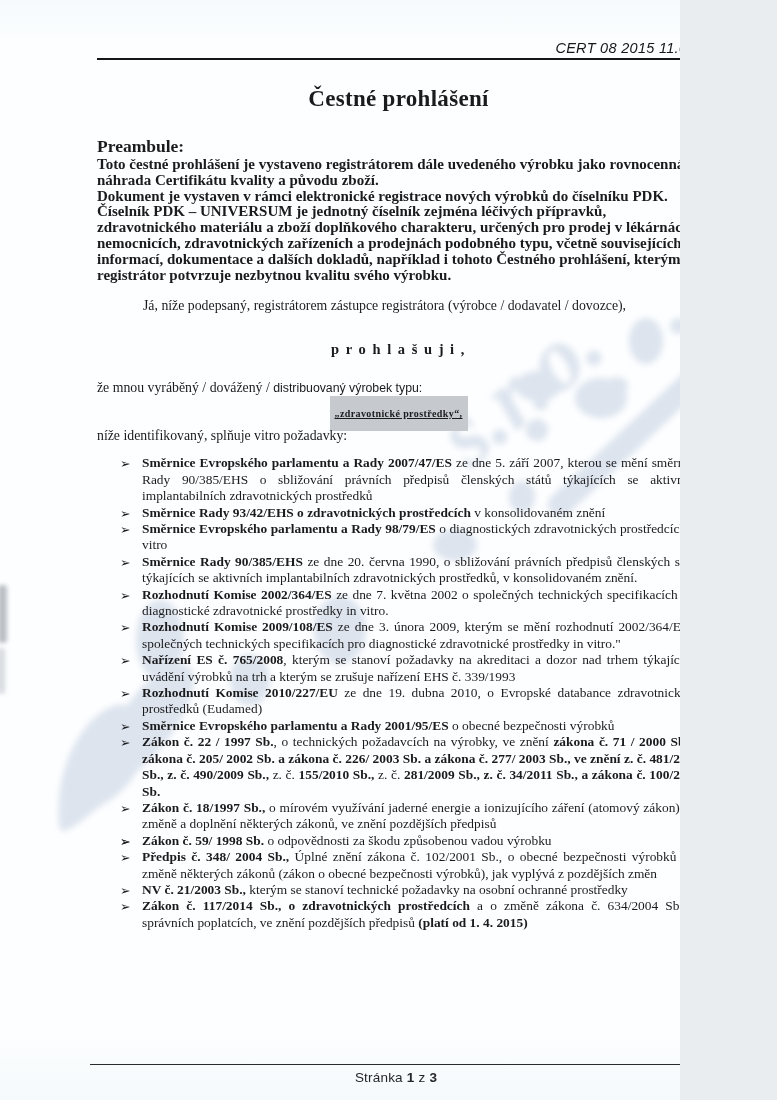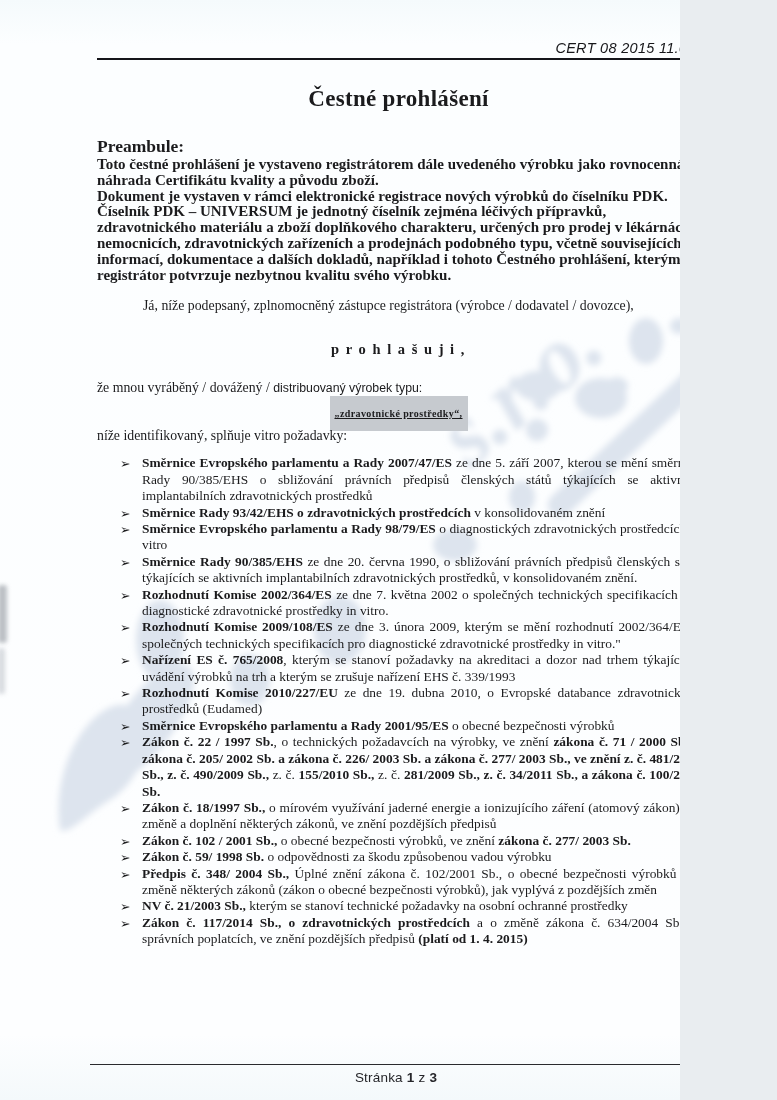--- a/index.html
+++ b/index.html
@@ -90,21 +90,21 @@
 
     <div class="doc-title">Čestné prohlášení</div>
 
     <div class="preamble-heading">Preambule:</div>
     <div class="preamble-paragraphs">
         <p>Toto čestné prohlášení je vystaveno registrátorem dále uvedeného výrobku jako rovnocenná náhrada Certifikátu kvality a původu zboží.</p>
         <p>Dokument je vystaven v rámci elektronické registrace nových výrobků do číselníku PDK.</p>
         <p>Číselník PDK – UNIVERSUM je jednotný číselník zejména léčivých přípravků, zdravotnického materiálu a zboží doplňkového charakteru, určených pro prodej v lékárnách, nemocnicích, zdravotnických zařízeních a prodejnách podobného typu, včetně souvisejících informací, dokumentace a dalších dokladů, například i tohoto Čestného prohlášení, kterými registrátor potvrzuje nezbytnou kvalitu svého výrobku.</p>
       </div>
 
-    <div class="declaration-intro">Já, níže podepsaný, zplnomocněný zástupce registrátora (výrobce / dodavatel / dovozce),</div>
+    <div class="declaration-intro">Já, níže podepsaný, registrátorem zástupce registrátora (výrobce / dodavatel / dovozce),</div>
     <div class="declaration-verb">p r o h l a š u j i ,</div>
 
     <div class="product-type-line"><span>že mnou vyráběný / dovážený  / </span><span class="sans">distribuovaný výrobek typu:</span></div>
 
     <div class="highlight-line">
       <span class="product-type-highlight">„zdravotnické prostředky“,</span>
     </div>
 
     <div class="declaration-followup">níže identifikovaný, splňuje vitro požadavky:</div>
 
@@ -113,21 +113,21 @@
         <li><span class="marker">➢</span><span><b>Směrnice Rady 93/42/EHS o zdravotnických prostředcích</b><span> v konsolidovaném znění</span></span></li>
         <li><span class="marker">➢</span><span><b>Směrnice Evropského parlamentu a Rady 98/79/ES</b><span> o diagnostických zdravotnických prostředcích in vitro</span></span></li>
         <li><span class="marker">➢</span><span><b>Směrnice Rady 90/385/EHS</b><span> ze dne 20. června 1990, o sbližování právních předpisů členských států týkajících se aktivních implantabilních zdravotnických prostředků, v konsolidovaném znění.</span></span></li>
         <li><span class="marker">➢</span><span><b>Rozhodnutí Komise 2002/364/ES</b><span> ze dne 7. května 2002 o společných technických specifikacích pro diagnostické zdravotnické prostředky in vitro.</span></span></li>
         <li><span class="marker">➢</span><span><b>Rozhodnutí Komise 2009/108/ES</b><span> ze dne 3. února 2009, kterým se mění rozhodnutí 2002/364/ES o společných technických specifikacích pro diagnostické zdravotnické prostředky in vitro."</span></span></li>
         <li><span class="marker">➢</span><span><b>Nařízení ES č. 765/2008</b><span>, kterým se stanoví požadavky na akreditaci a dozor nad trhem týkající se uvádění výrobků na trh a kterým se zrušuje nařízení EHS č. 339/1993</span></span></li>
         <li><span class="marker">➢</span><span><b>Rozhodnutí Komise 2010/227/EU</b><span> ze dne 19. dubna 2010, o Evropské databance zdravotnických prostředků (Eudamed)</span></span></li>
         <li><span class="marker">➢</span><span><b>Směrnice Evropského parlamentu a Rady 2001/95/ES</b><span> o obecné bezpečnosti výrobků</span></span></li>
         <li><span class="marker">➢</span><span><b>Zákon č. 22 / 1997 Sb.</b><span>, o technických požadavcích na výrobky, ve znění </span><b>zákona č. 71 / 2000 Sb. a zákona č. 205/ 2002 Sb. a zákona č. 226/ 2003 Sb. a zákona č. 277/ 2003 Sb., ve znění z. č. 481/2008 Sb., z. č. 490/2009 Sb.,</b><span> z. č. </span><b>155/2010 Sb.,</b><span> z. č. </span><b>281/2009 Sb., z. č. 34/2011 Sb., a zákona č. 100/2013 Sb.</b></span></li>
         <li><span class="marker">➢</span><span><b>Zákon č. 18/1997 Sb.,</b><span> o mírovém využívání jaderné energie a ionizujícího záření (atomový zákon) a o změně a doplnění některých zákonů, ve znění pozdějších předpisů</span></span></li>
-        <li><span class="marker">➢</span><span><b>Zákon č. 102 / 2001 Sb.,</b><span> o obecné bezpečnosti výrobků, ve znění </span><b>zákona č. 277/ 2003 Sb.</b></span></li>
+        <li><span class="marker">➢</span></li>
         <li><span class="marker">➢</span><span><b>Zákon č. 59/ 1998 Sb.</b><span> o odpovědnosti za škodu způsobenou vadou výrobku</span></span></li>
         <li><span class="marker">➢</span><span><b>Předpis č. 348/ 2004 Sb.,</b><span> Úplné znění zákona č. 102/2001 Sb., o obecné bezpečnosti výrobků a o změně některých zákonů (zákon o obecné bezpečnosti výrobků), jak vyplývá z pozdějších změn</span></span></li>
         <li><span class="marker">➢</span><span><b>NV č. 21/2003 Sb.,</b><span> kterým se stanoví technické požadavky na osobní ochranné prostředky</span></span></li>
         <li><span class="marker">➢</span><span><b>Zákon č.  117/2014 Sb., o zdravotnických prostředcích</b><span> a o změně zákona č. 634/2004 Sb., o správních poplatcích, ve znění pozdějších předpisů </span><b>(platí od 1. 4. 2015)</b></span></li>
       </ul>
   </div>
 
   <div class="doc-footer">
     <span><span>Stránka </span><b>1</b><span> z </span><b>3</b></span>
   </div>

